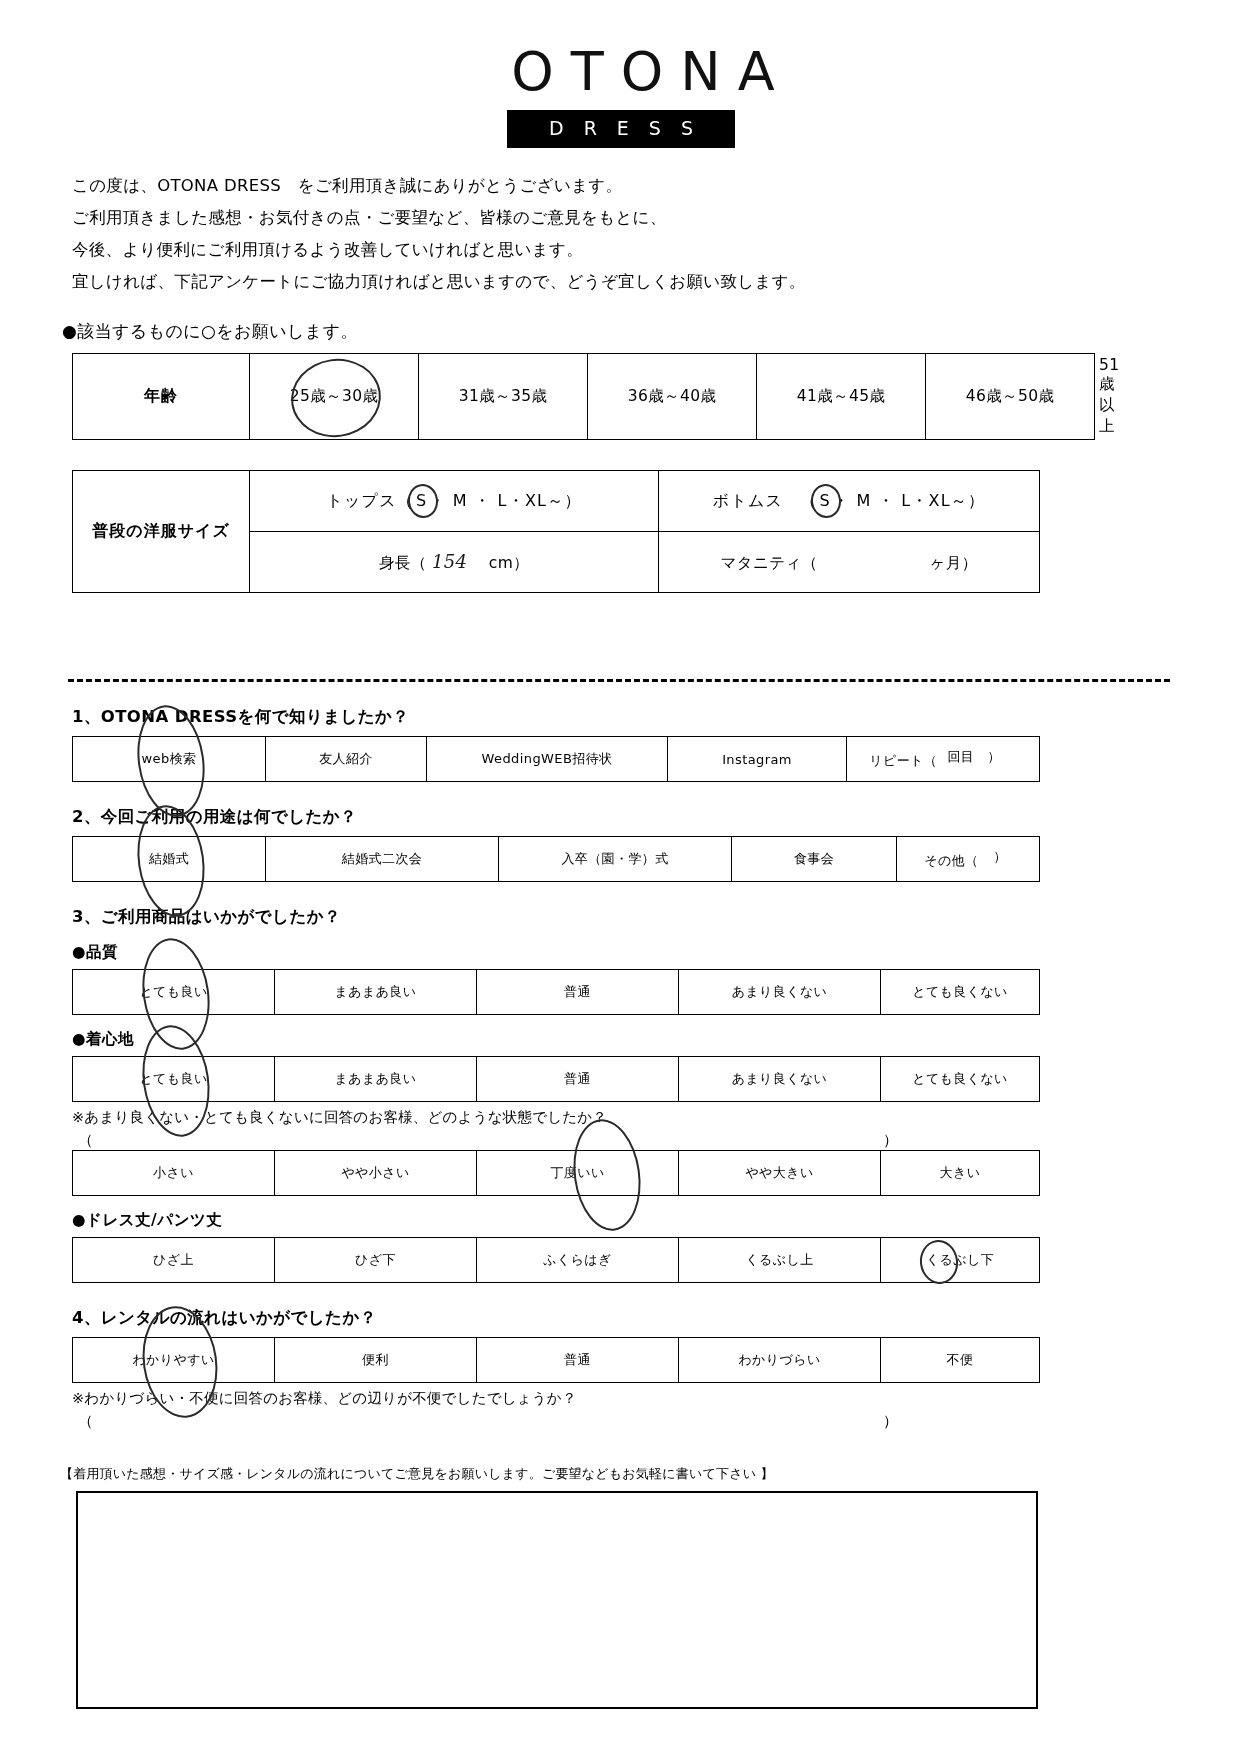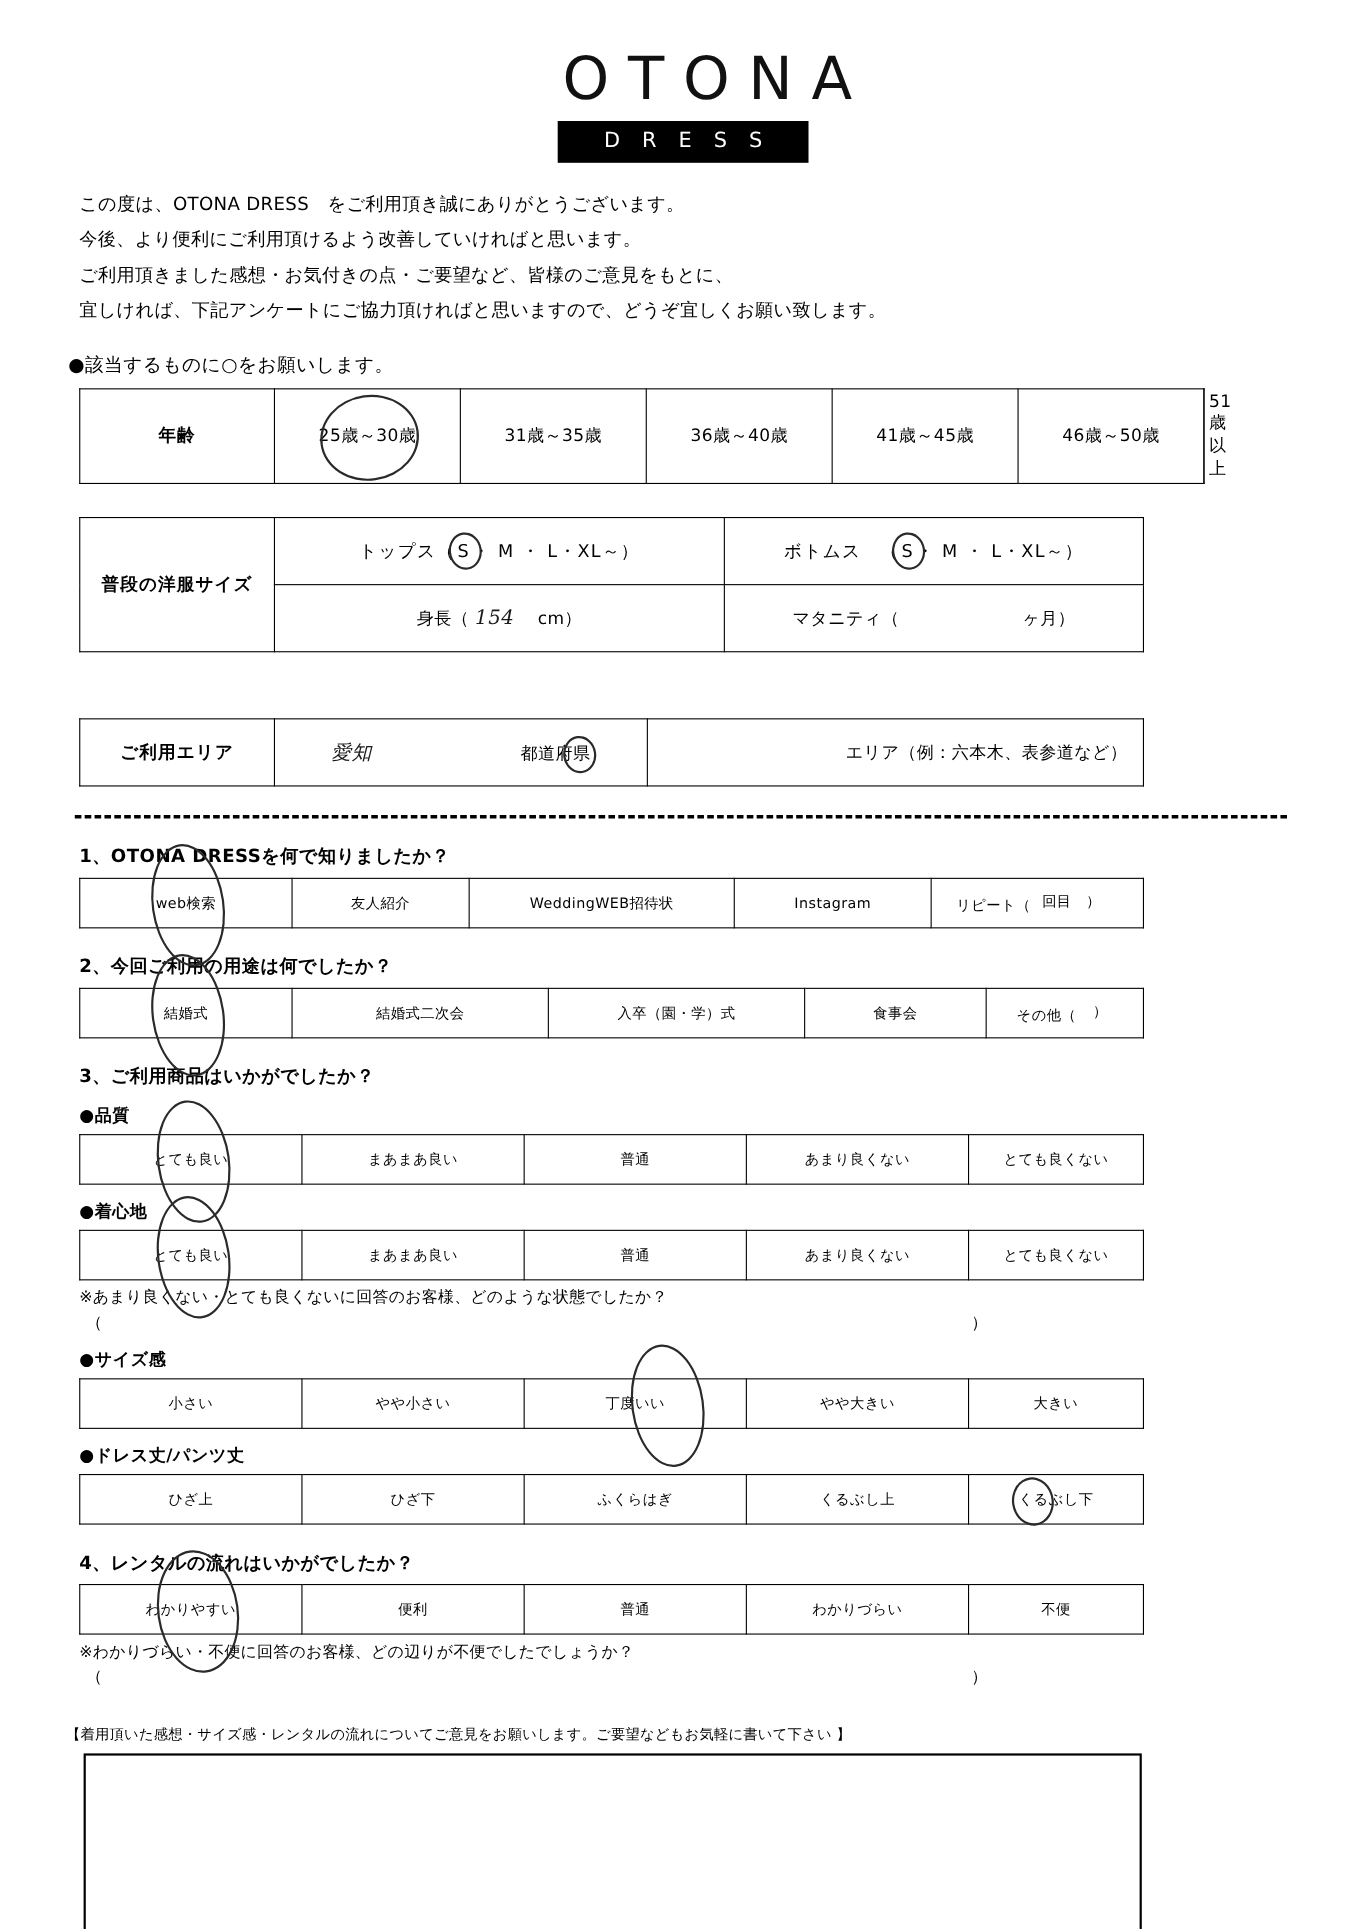--- a/index.html
+++ b/index.html
@@ -189,22 +189,22 @@
 
 <div class="page">
 
   <div class="logo-block">
     <div class="logo-main">OTONA</div>
     <div class="logo-bar">DRESS</div>
   </div>
 
   <div class="intro">
     <div>この度は、OTONA DRESS　をご利用頂き誠にありがとうございます。</div>
+    <div>ご利用頂きました感想・お気付きの点・ご要望など、皆様のご意見をもとに、</div>
     <div>今後、より便利にご利用頂けるよう改善していければと思います。</div>
-    <div>ご利用頂きました感想・お気付きの点・ご要望など、皆様のご意見をもとに、</div>
     <div>宜しければ、下記アンケートにご協力頂ければと思いますので、どうぞ宜しくお願い致します。</div>
   </div>
 
   <div class="section-lead">●該当するものに○をお願いします。</div>
 
   <table class="tbl">
       <tbody>
     <tr>
       <td class="hd" style="width:168px">年齢</td>
       <td style="width:160px">
@@ -250,36 +250,20 @@
       </td>
     </tr>
   </tbody>
     </table>
 
   <div class="gap-md"></div>
 
 
   <div class="gap-md"></div>
 
-  <table class="tbl">
-      <tbody>
-    <tr>
-      <td class="hd tall" style="width:168px">ご利用エリア</td>
-      <td class="tall" style="width:330px">
-        <span class="hand" style="margin-right:90px">愛知</span>
-        <span class="cell-inner" style="margin-left:40px">都道府県</span>
-        <span class="circle small" style="left:auto; right:46px; top:52%;"></span>
-      </td>
-      <td class="tall rgt">
-        <span class="hand"></span>
-        <span>エリア（例：六本木、表参道など）</span>
-      </td>
-    </tr>
-  </tbody>
-    </table>
 
   <div class="divider"></div>
 
   <div class="q-head">1、OTONA DRESSを何で知りましたか？</div>
   <table class="tbl q">
       <tbody>
     <tr>
       <td style="width:184px">
         <span class="cell-inner">web検索</span>
         <span class="circle tallish"></span>
@@ -348,21 +332,20 @@
       <td>とても良くない</td>
     </tr>
   </tbody>
     </table>
   <div class="note">※あまり良くない・とても良くないに回答のお客様、どのような状態でしたか？</div>
   <div class="paren-line">
     <span>（</span>
     <span>）</span>
   </div>
 
-  <div class="sub-head">●サイズ感</div>
   <table class="tbl q">
       <tbody>
     <tr>
       <td style="width:193px">小さい</td>
       <td style="width:193px">やや小さい</td>
       <td style="width:193px">
         <span class="cell-inner">丁度いい</span>
         <span class="circle tallish" style="margin-left:-4px"></span>
       </td>
       <td style="width:193px">やや大きい</td>

